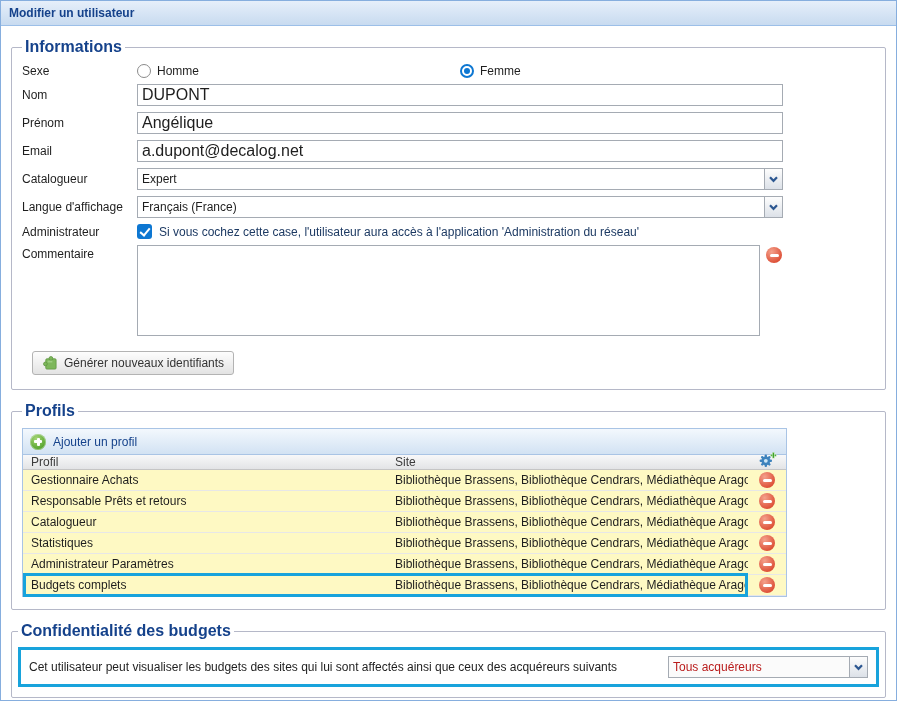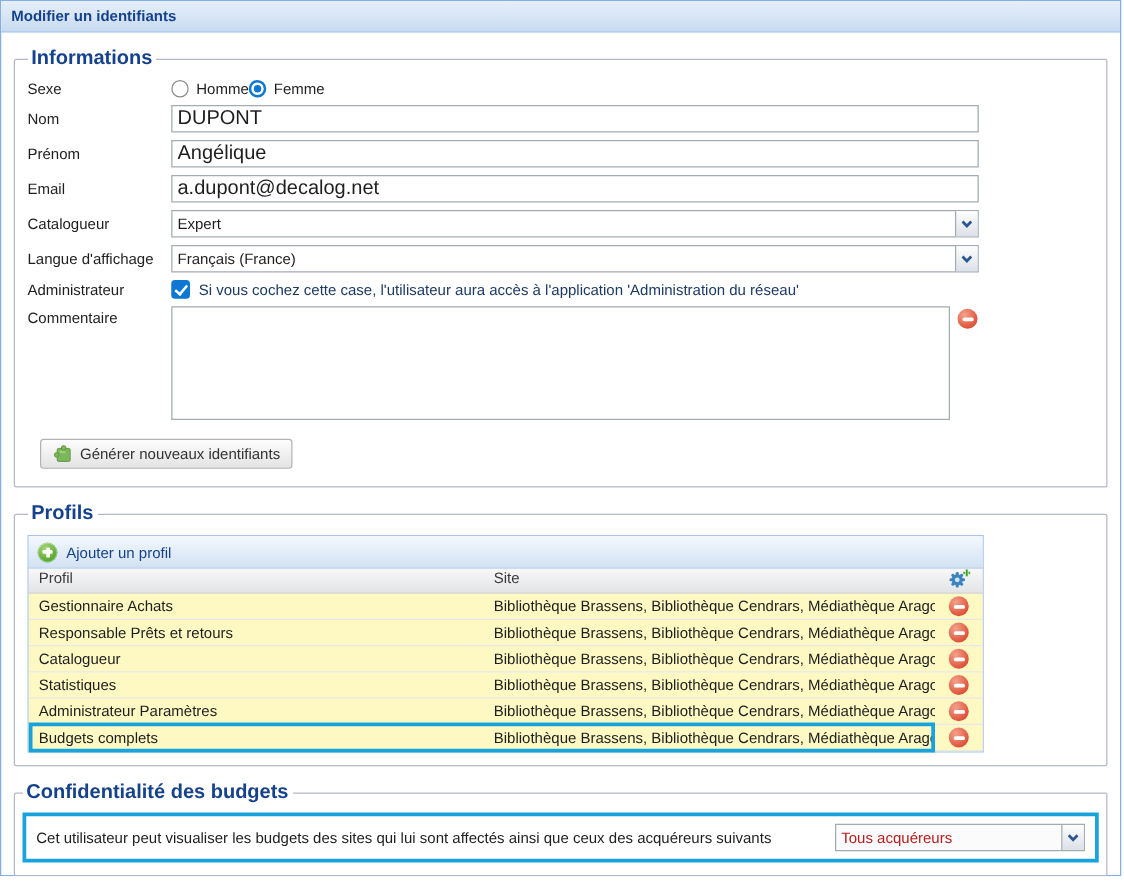--- a/index.html
+++ b/index.html
@@ -53,21 +53,21 @@
   .selectbox.disabled .sel-text { color:#b91c1c; }
 
   
   .radio-item { display:flex; align-items:center; gap:6px; }
   .radio { width:14px; height:14px; border-radius:50%; background:#fff; border:1px solid #8b8b8b; position:relative; flex:none; }
   .radio.checked { border:2px solid #0d77d2; }
   .radio.checked::after {
     content:""; position:absolute; left:2px; top:2px; width:6px; height:6px;
     border-radius:50%; background:#0d77d2;
   }
-  .radio-femme { }
+  .radio-femme { margin-left:261px; }
 
   
   .checkbox { width:15px; height:15px; border-radius:3px; background:#0d77d2; position:relative; flex:none; }
   .checkbox::after {
     content:""; position:absolute; left:5px; top:2px; width:4px; height:8px;
     border:solid #fff; border-width:0 2px 2px 0; transform:rotate(40deg);
   }
   .admin-note { margin-left:7px; color:#1d3a63; }
 
   
@@ -97,21 +97,21 @@
   }
 
   
   .grid { width:765px; border:1px solid #a9c4e5; margin-top:6px; background:#fff; }
   .grid-toolbar {
     height:26px; display:flex; align-items:center; gap:7px; padding:0 7px;
     background:linear-gradient(#f3f8fd,#d2e2f3);
     border-bottom:1px solid #a9c4e5; color:#15428b; cursor:pointer;
   }
   .grid-header {
-    display:flex; align-items:flex-start; height:20px;
+    display:flex; align-items:flex-end; height:15px;
     background:linear-gradient(#f8f8f9,#e3e4e6);
     border-bottom:1px solid #c5c5c5; color:#3b3b3b;
   }
   .col-profil { width:368px; flex:none; padding-left:8px; overflow:hidden; white-space:nowrap; }
   .col-site   { flex:1; padding-left:4px; overflow:hidden; white-space:nowrap; text-overflow:clip; }
   .col-actions{ width:38px; flex:none; display:flex; align-items:center; justify-content:center; }
   .grid-row { display:flex; align-items:flex-start; height:21px; background:#fef9c3; }
   .row-cells { flex:1; display:flex; align-items:center; height:100%; border-bottom:1px solid #e7e7e7; position:relative; min-width:0; }
   .grid-row .col-actions { height:100%; border-bottom:1px solid #e7e7e7; }
   .grid-row.highlighted .row-cells::after {
@@ -123,21 +123,21 @@
   .conf-box { border:3px solid #18a3dc; display:flex; align-items:center; padding:6px 8px; margin-top:5px; background:#fff; }
   .conf-text { flex:1; padding-right:10px; }
   .conf-box .selectbox { width:200px; flex:none; }
 
   svg { display:block; }
 </style>
 </head>
 <body>
 
 <div class="panel">
-  <div class="panel-header">Modifier un identifiants</div>
+  <div class="panel-header">Modifier un utilisateur</div>
 
   <div class="panel-body">
 
     <fieldset id="informations">
       <legend>Informations</legend>
 
       <div class="form-row">
         <div class="form-label">Sexe</div>
         <div class="radio-item">
           <span class="radio"></span>

